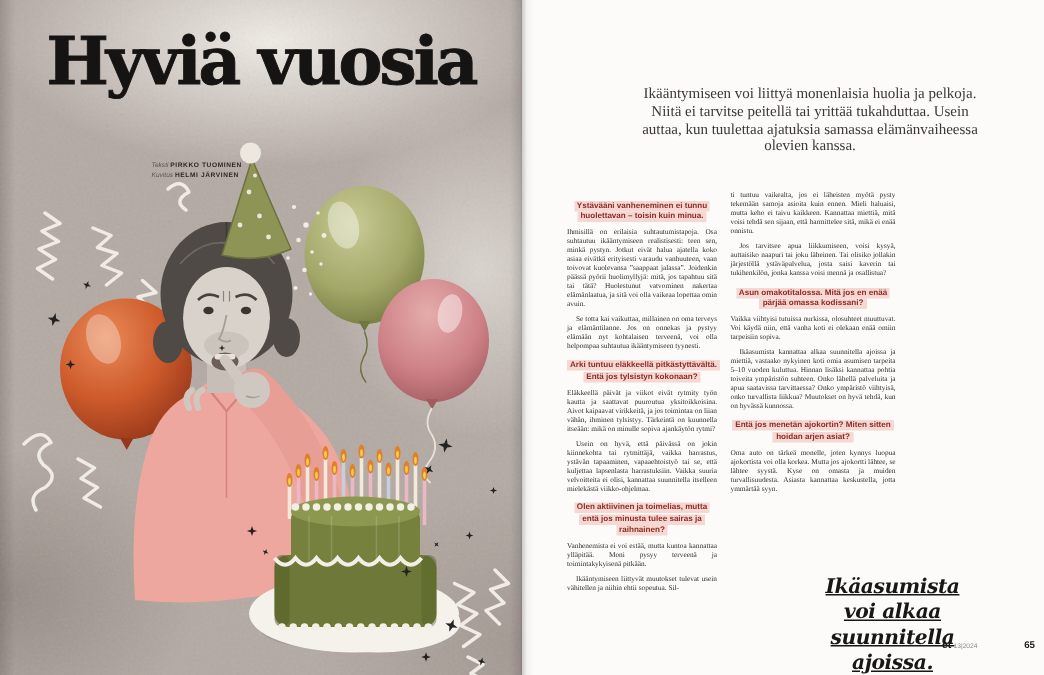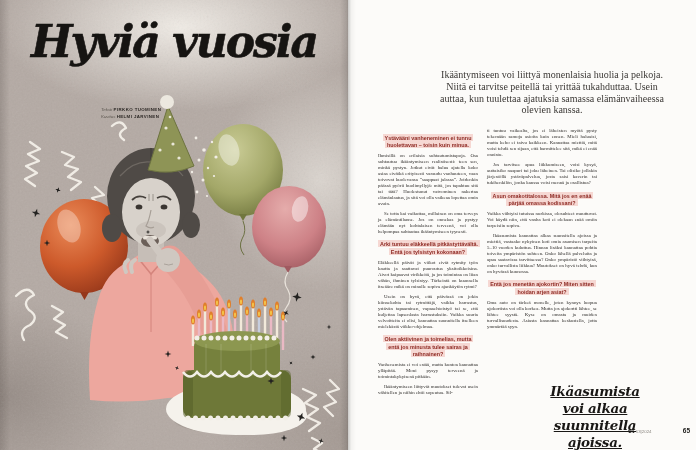--- a/index.html
+++ b/index.html
@@ -17,36 +17,36 @@
       radial-gradient(ellipse 150px 160px at 92% 40%, rgba(228,223,217,0.8), rgba(228,223,217,0) 70%),
       radial-gradient(ellipse 180px 140px at 2% 88%, rgba(84,74,68,0.30), rgba(84,74,68,0) 70%),
       radial-gradient(ellipse 200px 160px at 100% 96%, rgba(120,108,100,0.28), rgba(120,108,100,0) 70%),
       linear-gradient(90deg, rgba(60,52,48,0.22) 0px, rgba(60,52,48,0) 10px),
       #b4aaa4;
   }
   .texture { position:absolute; inset:0; z-index:1; opacity:.5; }
   .collage { position:absolute; inset:0; z-index:2; }
   .headline {
     position:absolute; top:22px; left:0; width:348px; text-align:center; z-index:3;
-    font-family:"DejaVu Serif", serif; font-style:italic; font-weight:700;
+    font-family:"DejaVu Serif", serif; font-weight:700;
     font-size:44px; line-height:39px; letter-spacing:-2px; color:#161412;
     -webkit-text-stroke:0.6px #161412; margin:0;
   }
   .headline .hl2 { display:block; }
   .credits {
     position:absolute; left:101px; top:107px; z-index:3;
     font-family:"Liberation Sans", sans-serif; font-size:4.4px; line-height:6.5px; color:#3a3632;
   }
   .credit-label { font-style:italic; color:#5c564f; }
   .credit-name  { font-weight:700; letter-spacing:.4px; color:#2c2825; }
 
   
   .page-right { left:348px; background:#fcfbf9; }
   .intro {
-    position:absolute; top:57px; left:72px; width:240px; margin:12px;
+    position:absolute; top:57px; left:72px; width:240px; margin:0;
     text-align:center; font-size:10px; line-height:11.8px; color:#3b3835;
   }
   .col { position:absolute; top:128px; }
   .col-1 { left:30px;  width:100px; }
   .col-2 { left:139px; width:110px; }
   .para {
     margin:0 0 4px; font-size:4.9px; line-height:6px; text-align:justify;
     color:#2f2d2b;
   }
   .para.indent { text-indent:6px; }

